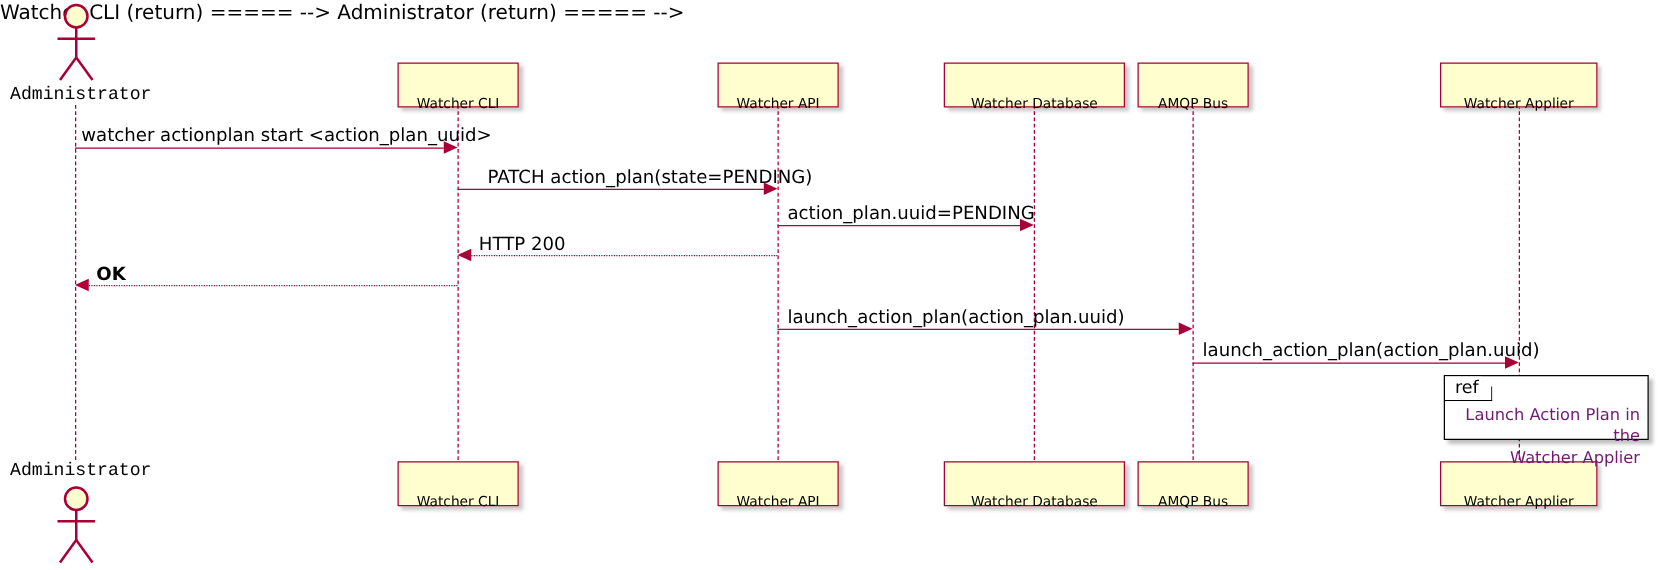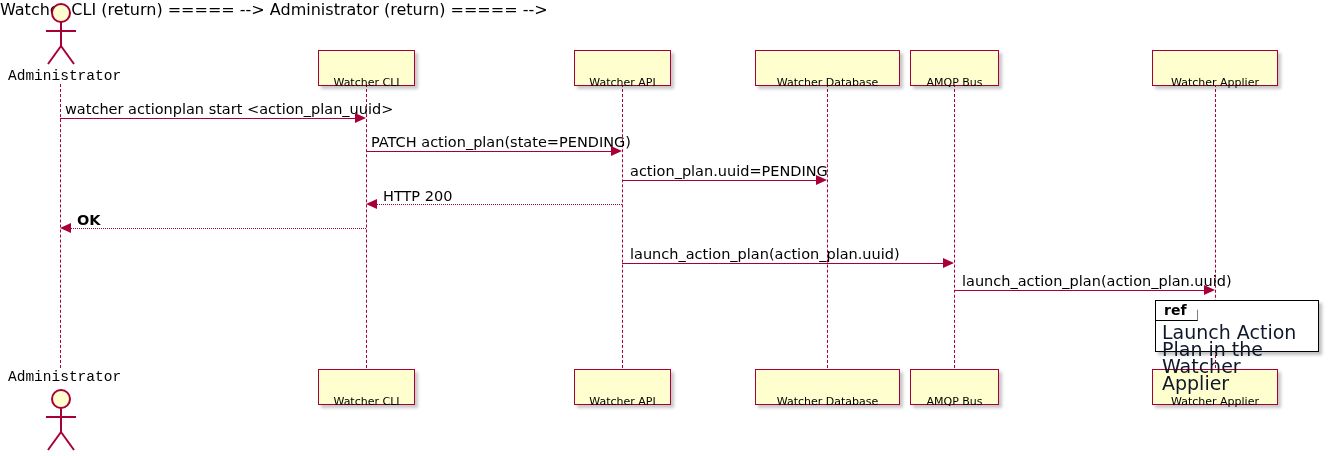--- a/index.html
+++ b/index.html
@@ -96,34 +96,35 @@
     position: absolute;
     left: 0;
     top: 0;
     height: 20px;
     box-sizing: border-box;
     background: #FFFFFF;
     border-right: 1.5px solid #000000;
     border-bottom: 1.5px solid #000000;
     padding: 0 10px 0 8px;
     font-size: 14px;
-    font-weight: bold;
+    font-weight: normal;
     line-height: 19px;
     color: #000000;
     
     clip-path: polygon(0 0, calc(100% - 9px) 0, 100% 9px, 100% 100%, 0 100%);
   }
   .ref-body {
     position: absolute;
     left: 0;
     top: 22px;
     padding: 1px 6px 0 6px;
-    font-size: 19px;
+    font-size: 13px;
     line-height: 17px;
-    color: #0f172a;
+    color: #701a75;
+    text-align: right;
   }
 </style>
 </head>
 <body>
 
 <div id="diagram">
 
   
   <div class="lifeline" style="left:60px;"></div>
   <div class="lifeline" style="left:366px;"></div>
@@ -169,21 +170,21 @@
   <div class="participant" style="left:755px; top:369px; width:145px;">Watcher Database</div>
   <div class="participant" style="left:910px; top:369px; width:89px;">AMQP Bus</div>
   <div class="participant" style="left:1152px; top:369px; width:126px;">Watcher Applier</div>
 
   
   <div class="msg-label" style="left:65px; top:101px;">watcher actionplan start &lt;action_plan_uuid&gt;</div>
   <div class="msg-line" style="left:60px; top:118px; width:295px;"></div>
   <div class="arrow-head right" style="left:355px; top:113px;"></div>
 
   
-  <div class="msg-label" style="left:371px; top:134px;">PATCH action_plan(state=PENDING)</div>
+  <div class="msg-label" style="left:390px; top:134px;">PATCH action_plan(state=PENDING)</div>
   <div class="msg-line" style="left:366px; top:151px; width:245px;"></div>
   <div class="arrow-head right" style="left:611px; top:146px;"></div>
 
   
   <div class="msg-label" style="left:630px; top:163px;">action_plan.uuid=PENDING</div>
   <div class="msg-line" style="left:622px; top:180px; width:194px;"></div>
   <div class="arrow-head right" style="left:816px; top:175px;"></div>
 
    Watcher CLI (return) ===== --&gt;
   <div class="msg-label" style="left:383px; top:188px;">HTTP 200</div>

